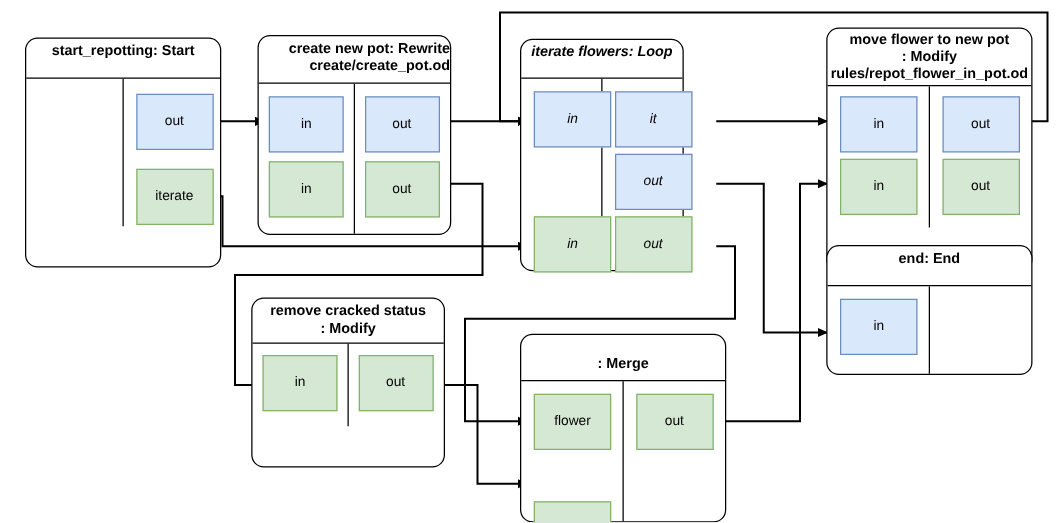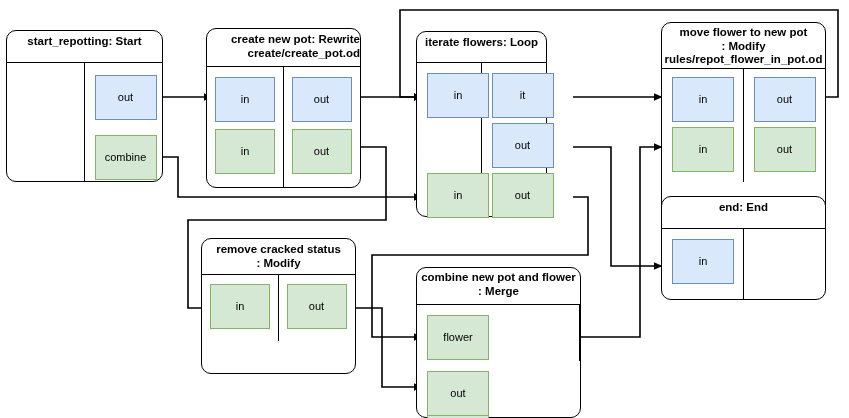--- a/index.html
+++ b/index.html
@@ -96,27 +96,27 @@
       <path d="M573,197 L588,197 L588,255 L372,255 L372,337 L422,337" marker-end="url(#ah)"></path>
 
       <path d="M356,308 L382,308 L382,387 L422,387" marker-end="url(#ah)"></path>
 
       <path d="M573,337 L640,337 L640,147 L662,147" marker-end="url(#ah)"></path>
 
       <path d="M820,97 L838,97 L838,10 L400,10 L400,97 L422,97" marker-end="url(#ah)"></path>
     </g>
   </svg>
 
-  <div class="node" style="left:6px;top:30px;width:157px;height:152px;">
+  <div class="node" style="left:20px;top:30px;width:157px;height:184px;">
     <div class="node-title" style="height:32px;">start_repotting: Start</div>
     <div class="node-body" style="height:118px;">
       <div class="col left"></div>
       <div class="col">
         <div class="port blue" style="left:10px;top:12px;width:62px;height:45px;">out</div>
-        <div class="port green" style="left:10px;top:72px;width:62px;height:45px;">combine</div>
+        <div class="port green" style="left:10px;top:72px;width:62px;height:45px;">iterate</div>
       </div>
     </div>
   </div>
 
   <div class="node" style="left:206px;top:28px;width:155px;height:160px;">
     <div class="node-title wrap" style="height:38px;text-align:right;">
       <span>create new pot: Rewrite</span><br>
       <span>create/create_pot.od</span>
     </div>
     <div class="node-body" style="height:120px;">
@@ -124,21 +124,21 @@
         <div class="port blue" style="left:8px;top:10px;width:60px;height:45px;">in</div>
         <div class="port green" style="left:8px;top:62px;width:60px;height:45px;">in</div>
       </div>
       <div class="col">
         <div class="port blue" style="left:8px;top:10px;width:60px;height:45px;">out</div>
         <div class="port green" style="left:8px;top:62px;width:60px;height:45px;">out</div>
       </div>
     </div>
   </div>
 
-  <div class="node" style="left:416px;top:31px;width:131px;height:186px;">
+  <div class="node" style="left:416px;top:31px;width:131px;height:186px;font-style:italic;">
     <div class="node-title" style="height:31px;">iterate flowers: Loop</div>
     <div class="node-body" style="height:153px;">
       <div class="col left">
         <div class="port blue" style="left:10px;top:10px;width:62px;height:45px;">in</div>
         <div class="port green" style="left:10px;top:110px;width:62px;height:45px;">in</div>
       </div>
       <div class="col">
         <div class="port blue" style="left:10px;top:10px;width:62px;height:45px;">it</div>
         <div class="port blue" style="left:10px;top:60px;width:62px;height:45px;">out</div>
         <div class="port green" style="left:10px;top:110px;width:62px;height:45px;">out</div>
@@ -187,25 +187,25 @@
       </div>
       <div class="col">
         <div class="port green" style="left:8px;top:9px;width:60px;height:45px;">out</div>
       </div>
     </div>
   </div>
 
   <div class="node" style="left:416px;top:267px;width:165px;height:151px;">
     <div class="node-title" style="height:37px;position:relative;">
       <div class="overflow-title" style="top:3px;">
-        <span>combine new pot and flower</span><br>
+        <br>
         <span>: Merge</span>
       </div>
     </div>
-    <div class="node-body" style="height:112px;flex-direction:column;">
+    <div class="node-body" style="height:112px;">
       <div class="col left">
         <div class="port green" style="left:10px;top:10px;width:62px;height:45px;">flower</div>
         <div class="port green" style="left:10px;top:60px;width:62px;height:45px;margin-top:36px;">new_pot</div>
       </div>
       <div class="col">
         <div class="port green" style="left:10px;top:10px;width:62px;height:45px;">out</div>
       </div>
     </div>
   </div>
 

